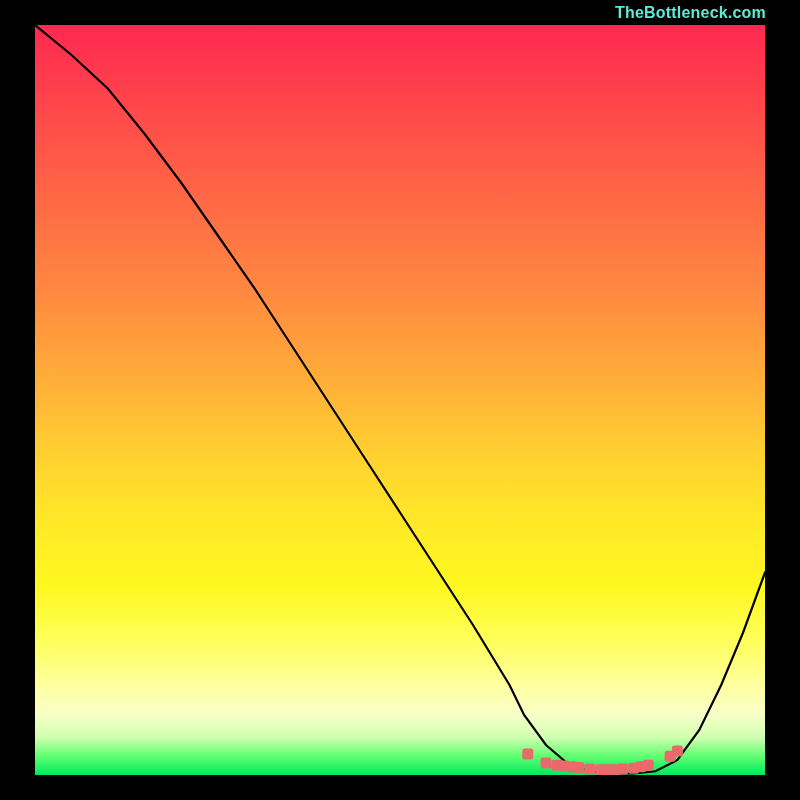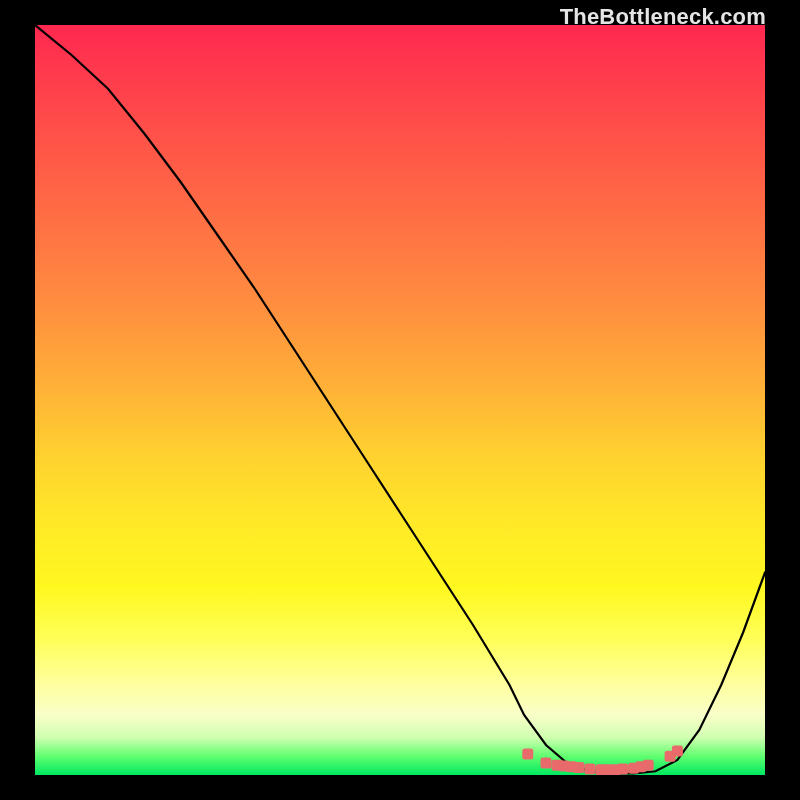--- a/index.html
+++ b/index.html
@@ -31,23 +31,23 @@
       #d0ffb0 95%,
       #60ff70 97.5%,
       #00e860 100%
     );
   }
   .watermark {
     position: absolute;
     top: 4px;
     right: 34px;
     font-family: Arial, Helvetica, sans-serif;
-    font-size: 22px;
+    font-size: 16px;
     font-weight: bold;
-    color: #e5e5e5;
+    color: #5eead4;
     letter-spacing: 0.2px;
   }
   svg.curve {
     position: absolute;
     left: 0; top: 0;
     width: 730px; height: 750px;
   }
 </style>
 </head>
 <body>

